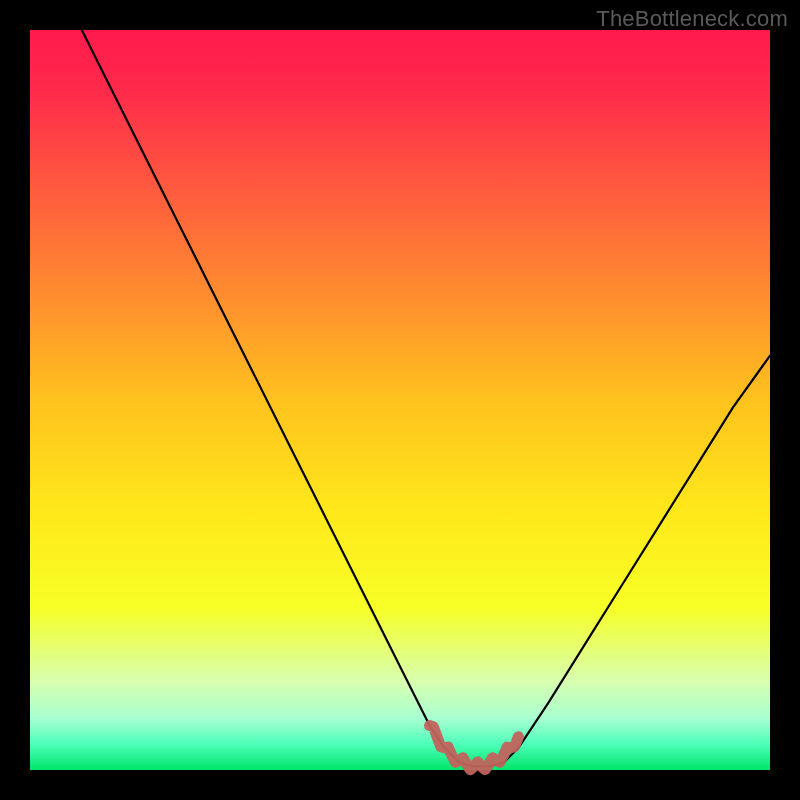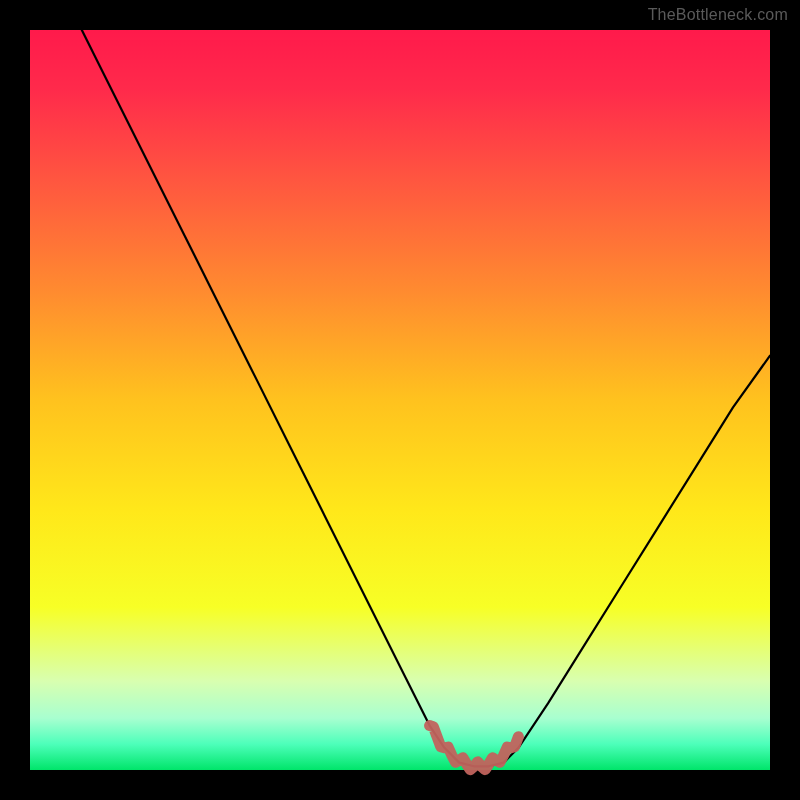--- a/index.html
+++ b/index.html
@@ -15,21 +15,21 @@
     position: relative;
     width: 800px;
     height: 800px;
     background: #000;
   }
   .watermark {
     position: absolute;
     top: 6px;
     right: 12px;
     color: #5a5a5a;
-    font-size: 16px;
+    font-size: 22px;
     font-weight: 400;
     letter-spacing: 0.2px;
     z-index: 10;
     pointer-events: none;
   }
   svg { display: block; }
 </style>
 </head>
 <body>
 

